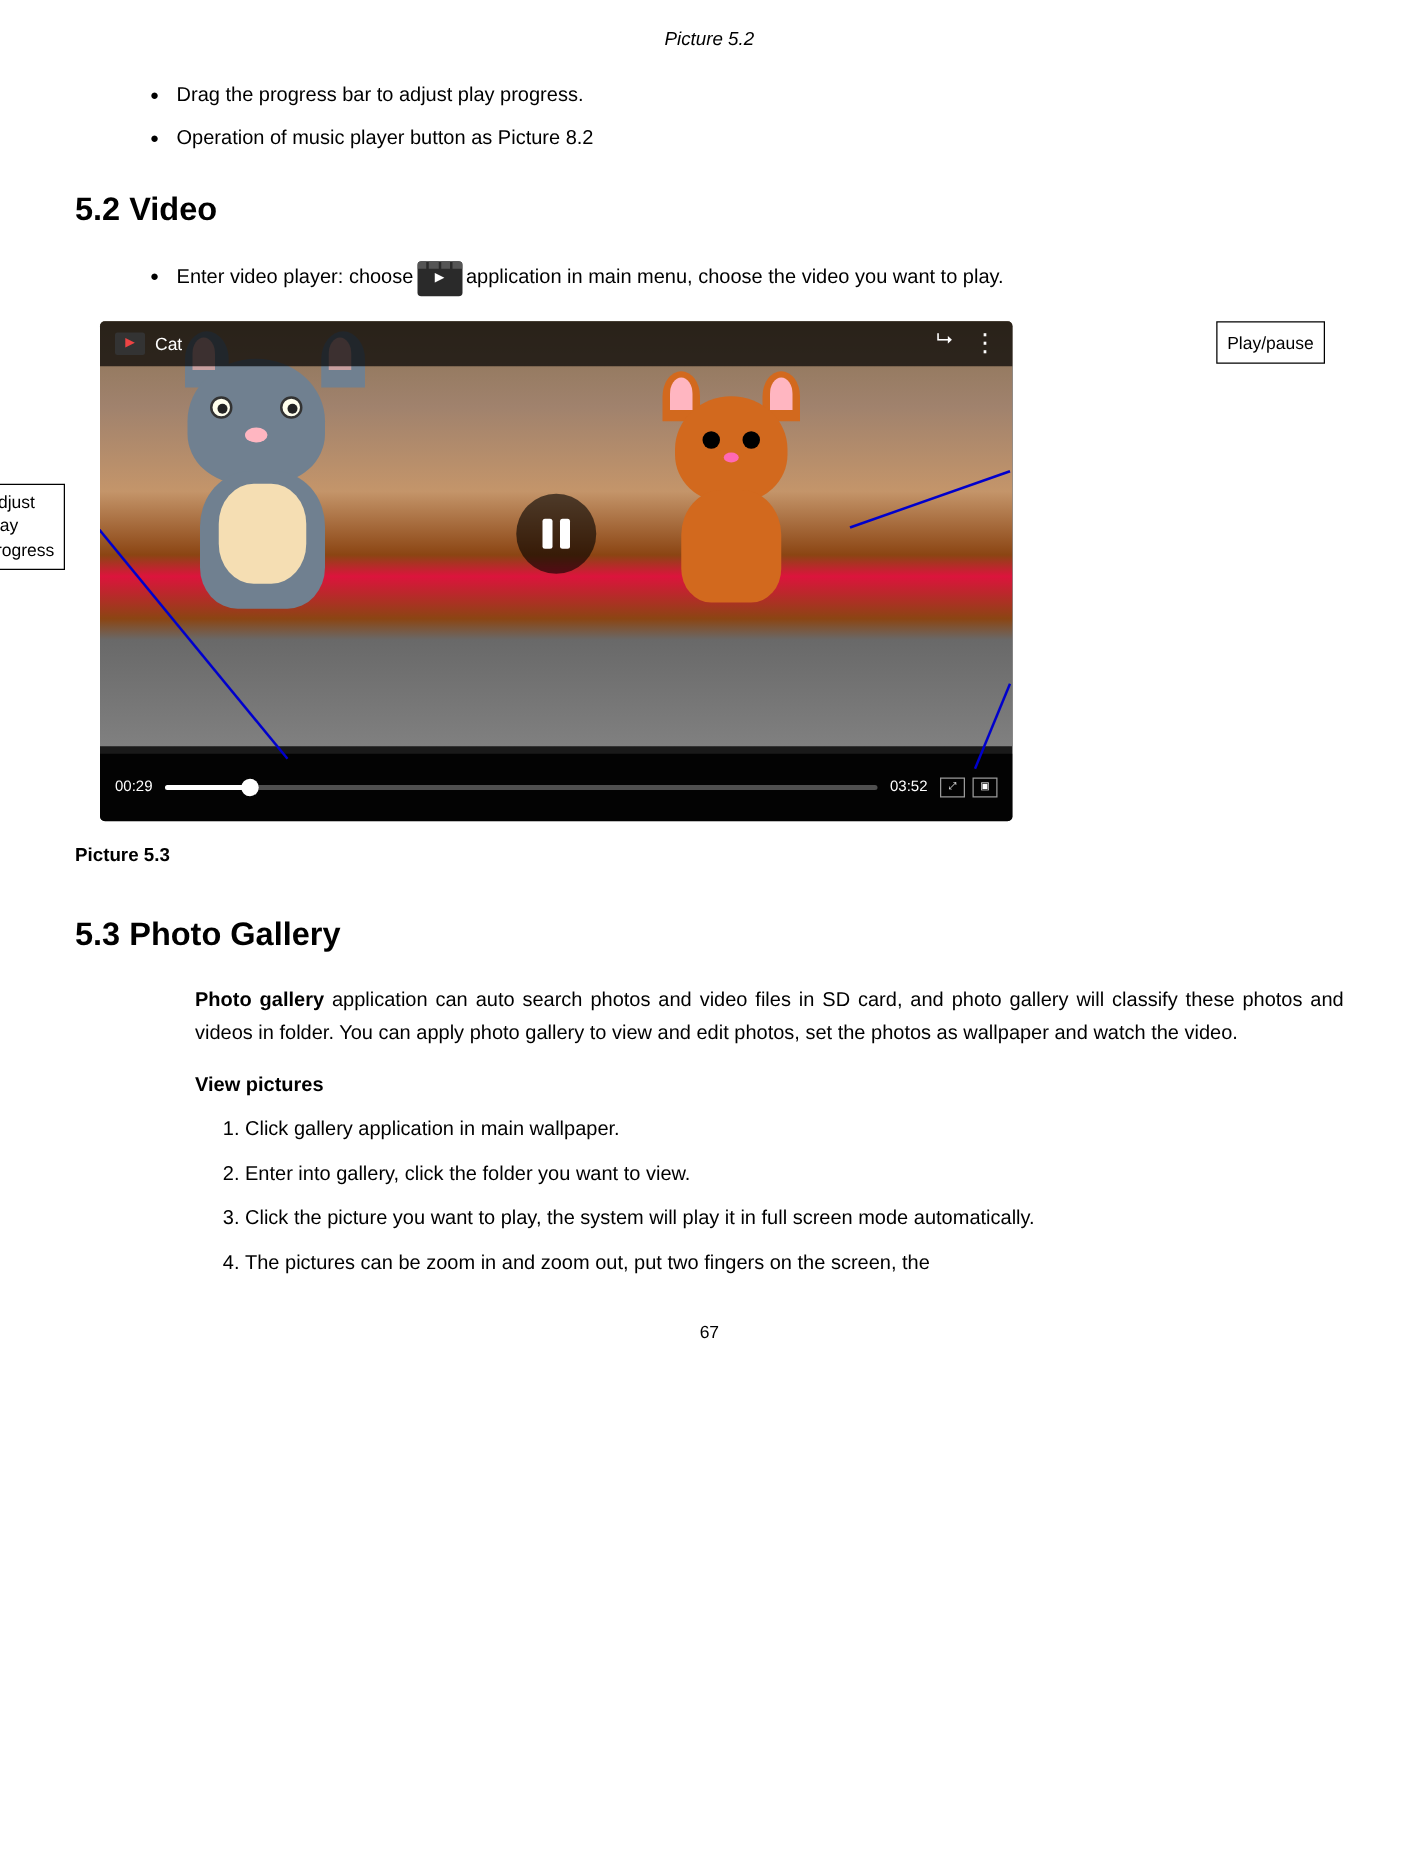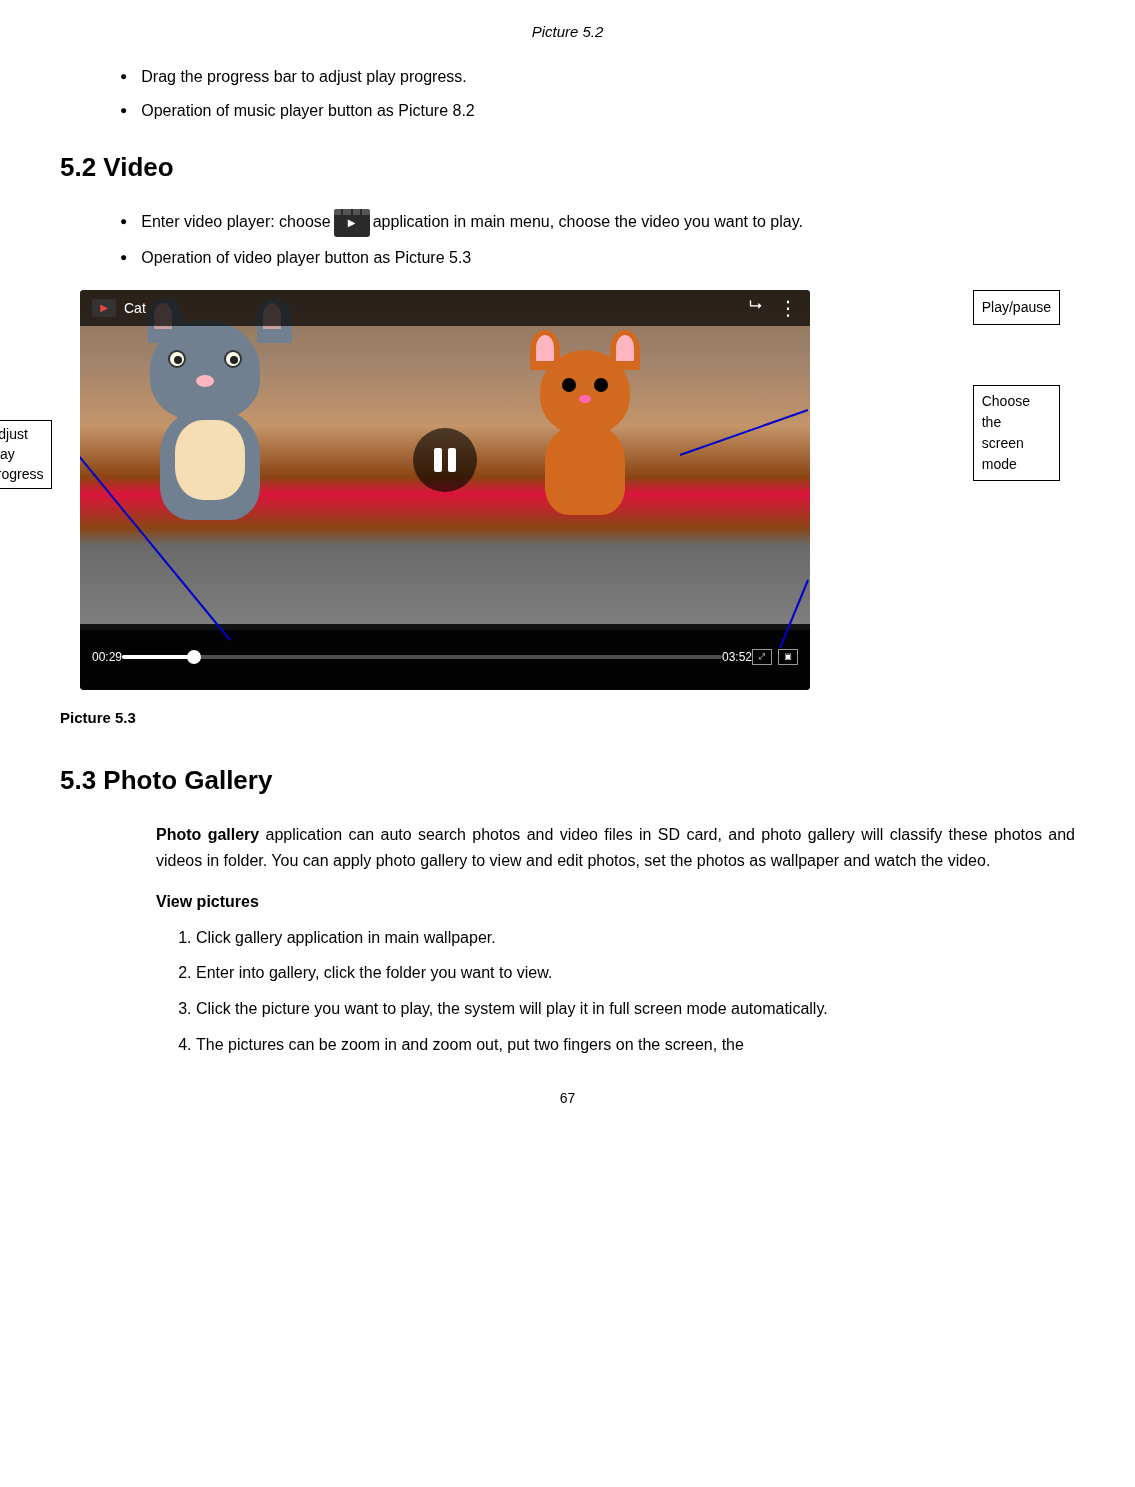--- a/index.html
+++ b/index.html
@@ -253,25 +253,26 @@
       font-size: 14px;
     }
     .video-top-right {
       margin-left: auto;
       display: flex;
       gap: 16px;
     }
 
     
     .video-bottom-bar {
-      height: 66px;
+      height: 54px;
       background: rgba(0,0,0,0.85);
       display: flex;
       align-items: center;
       padding: 0 12px;
+      gap: 10px;
       position: absolute;
       bottom: 0;
       left: 0;
       right: 0;
     }
     .time-start {
       color: white;
       font-size: 12px;
       white-space: nowrap;
     }
@@ -466,36 +467,32 @@
     <span class="inline-icon">
       <span class="inline-icon-strip">
         <span class="strip-block"></span>
         <span class="strip-block"></span>
         <span class="strip-block"></span>
         <span class="strip-block"></span>
       </span>
     </span>
     application in main menu, choose the video you want to play.
   </li>
-  <li>Operation of video player button as Picture 5.3</li>
 </ul>
 
 <div class="video-outer-wrap">
 
   <div class="left-label-wrap">
     <div class="annotation-box">
       Adjust<br>play<br>progress
     </div>
   </div>
 
   <div class="right-labels-wrap">
     <div class="play-pause-label">Play/pause</div>
-    <div class="choose-screen-label">
-      Choose<br>the<br>screen<br>mode
-    </div>
   </div>
 
   <div class="video-frame">
 
     <svg class="connectors">
 
       <line x1="-2" y1="165" x2="150" y2="350" stroke="#0000cc" stroke-width="2"></line>
 
       <line x1="728" y1="120" x2="600" y2="165" stroke="#0000cc" stroke-width="2"></line>
 

